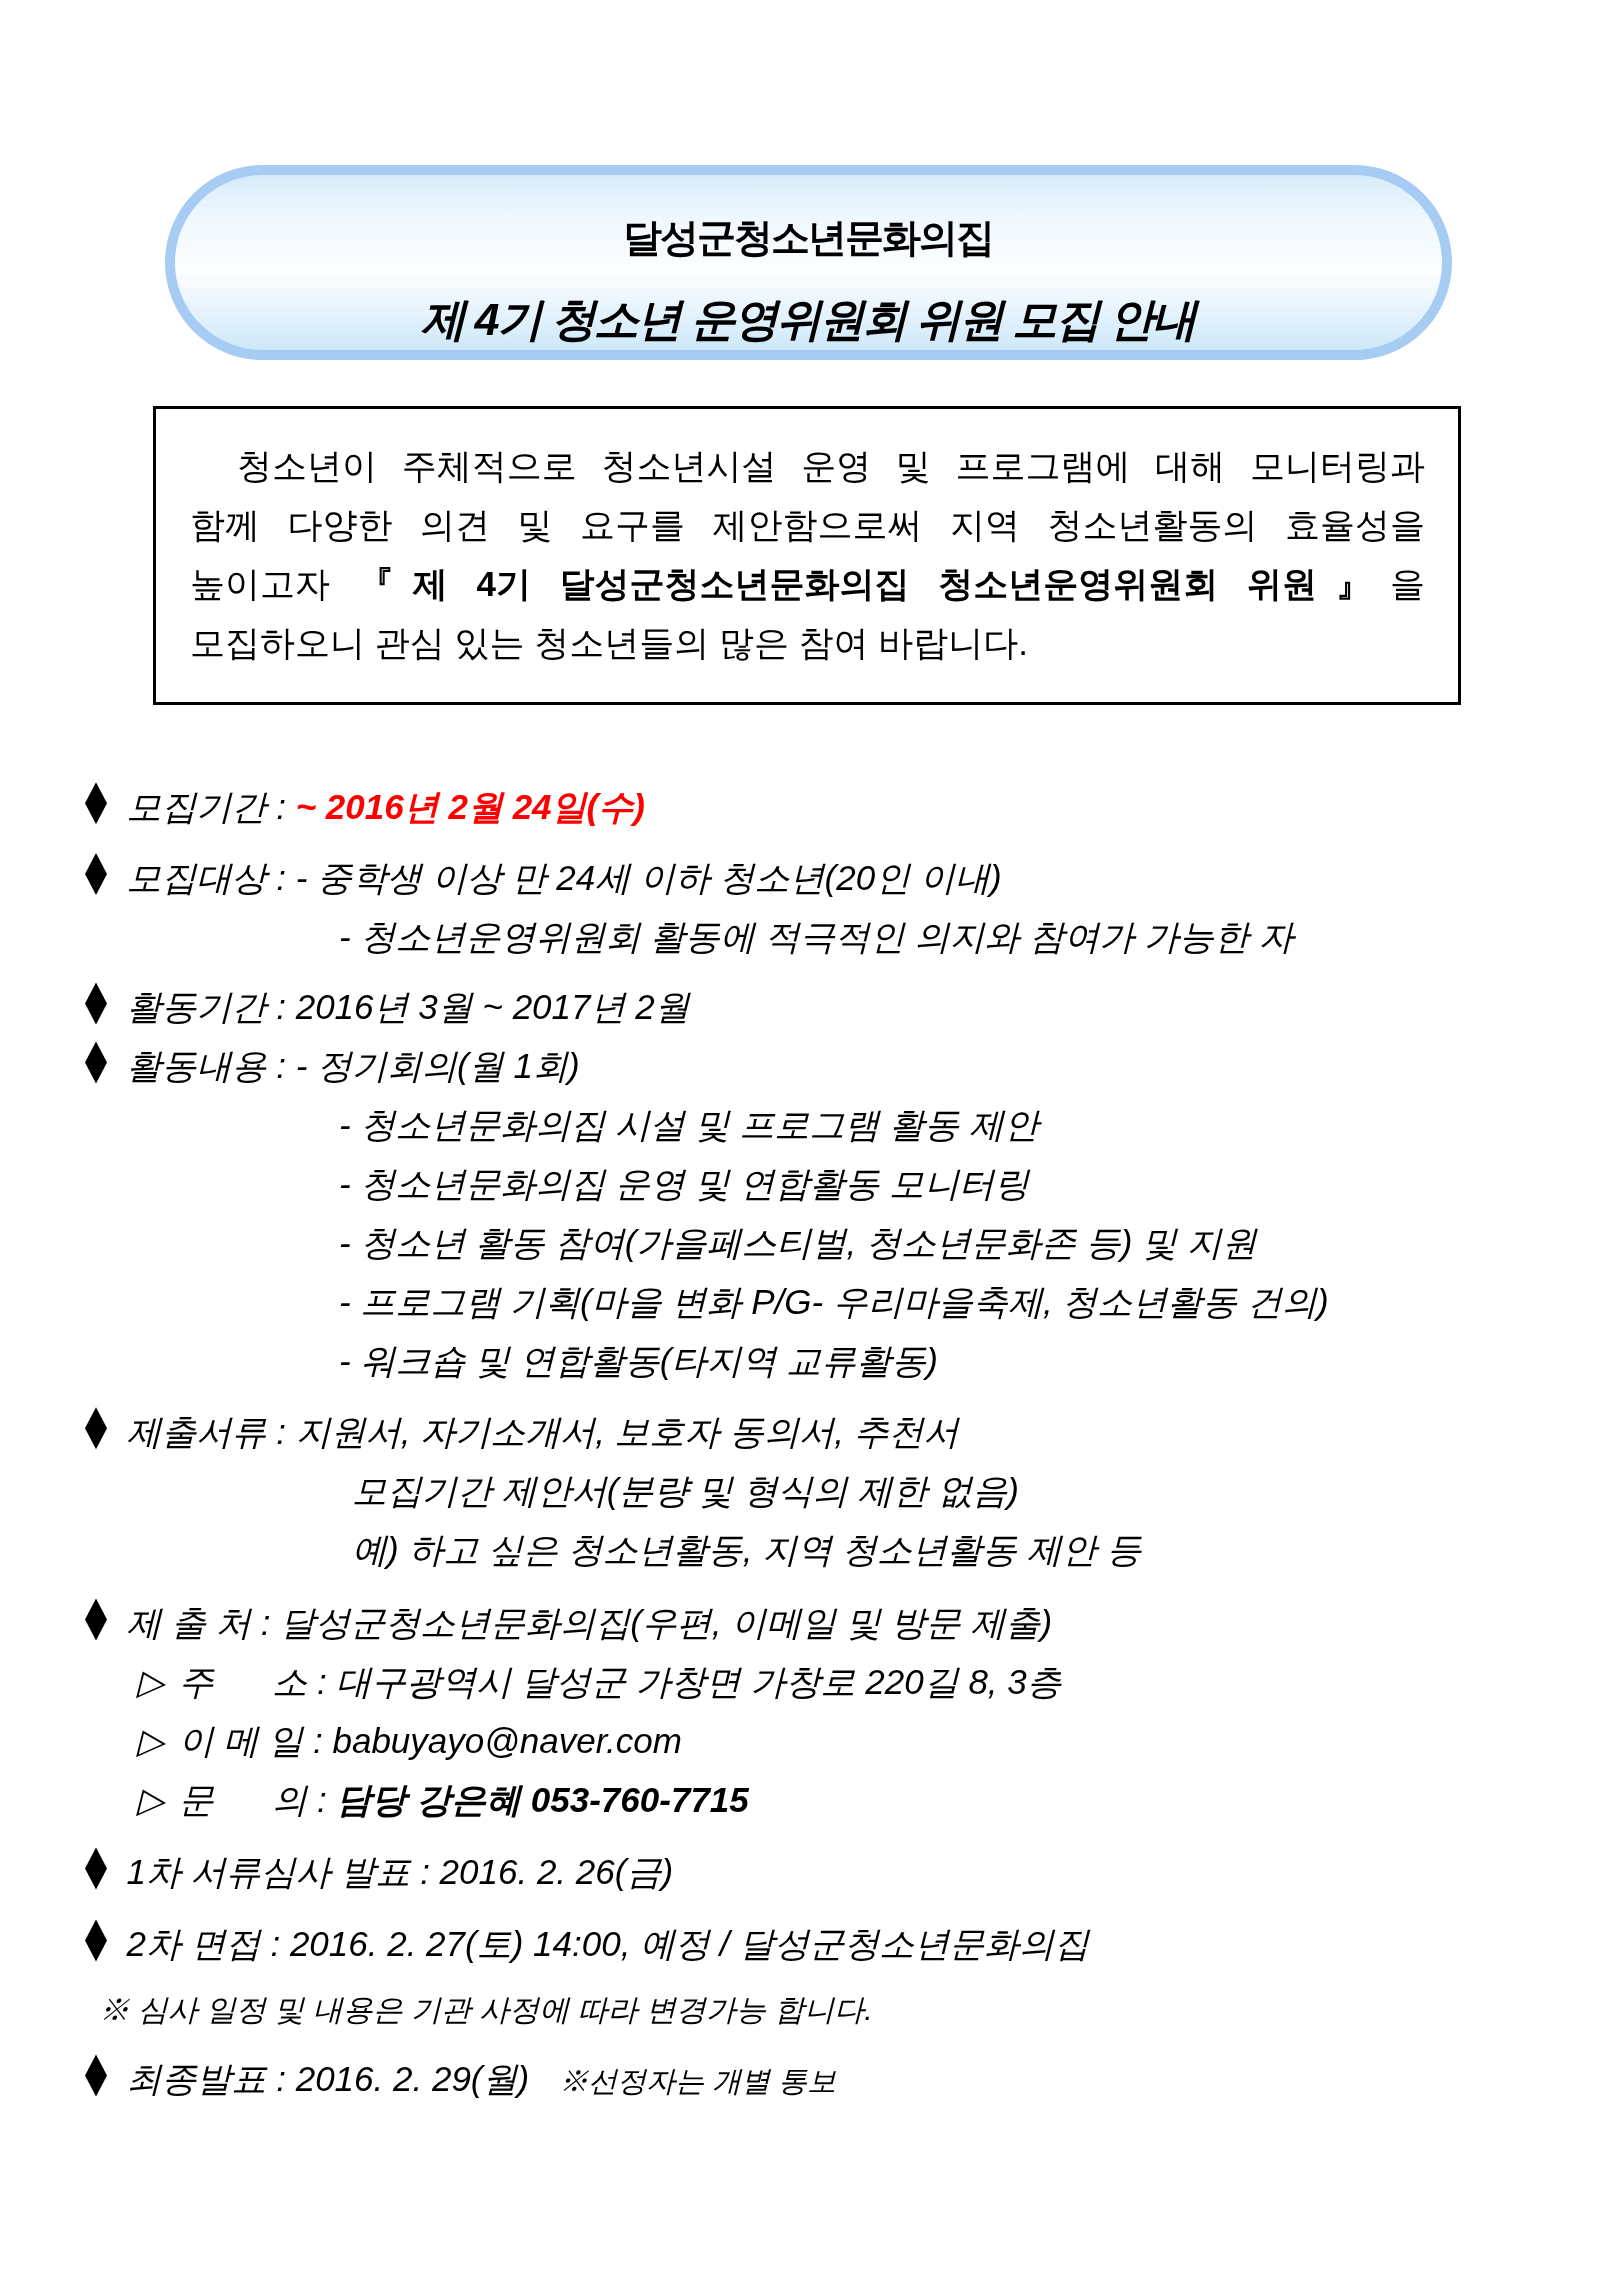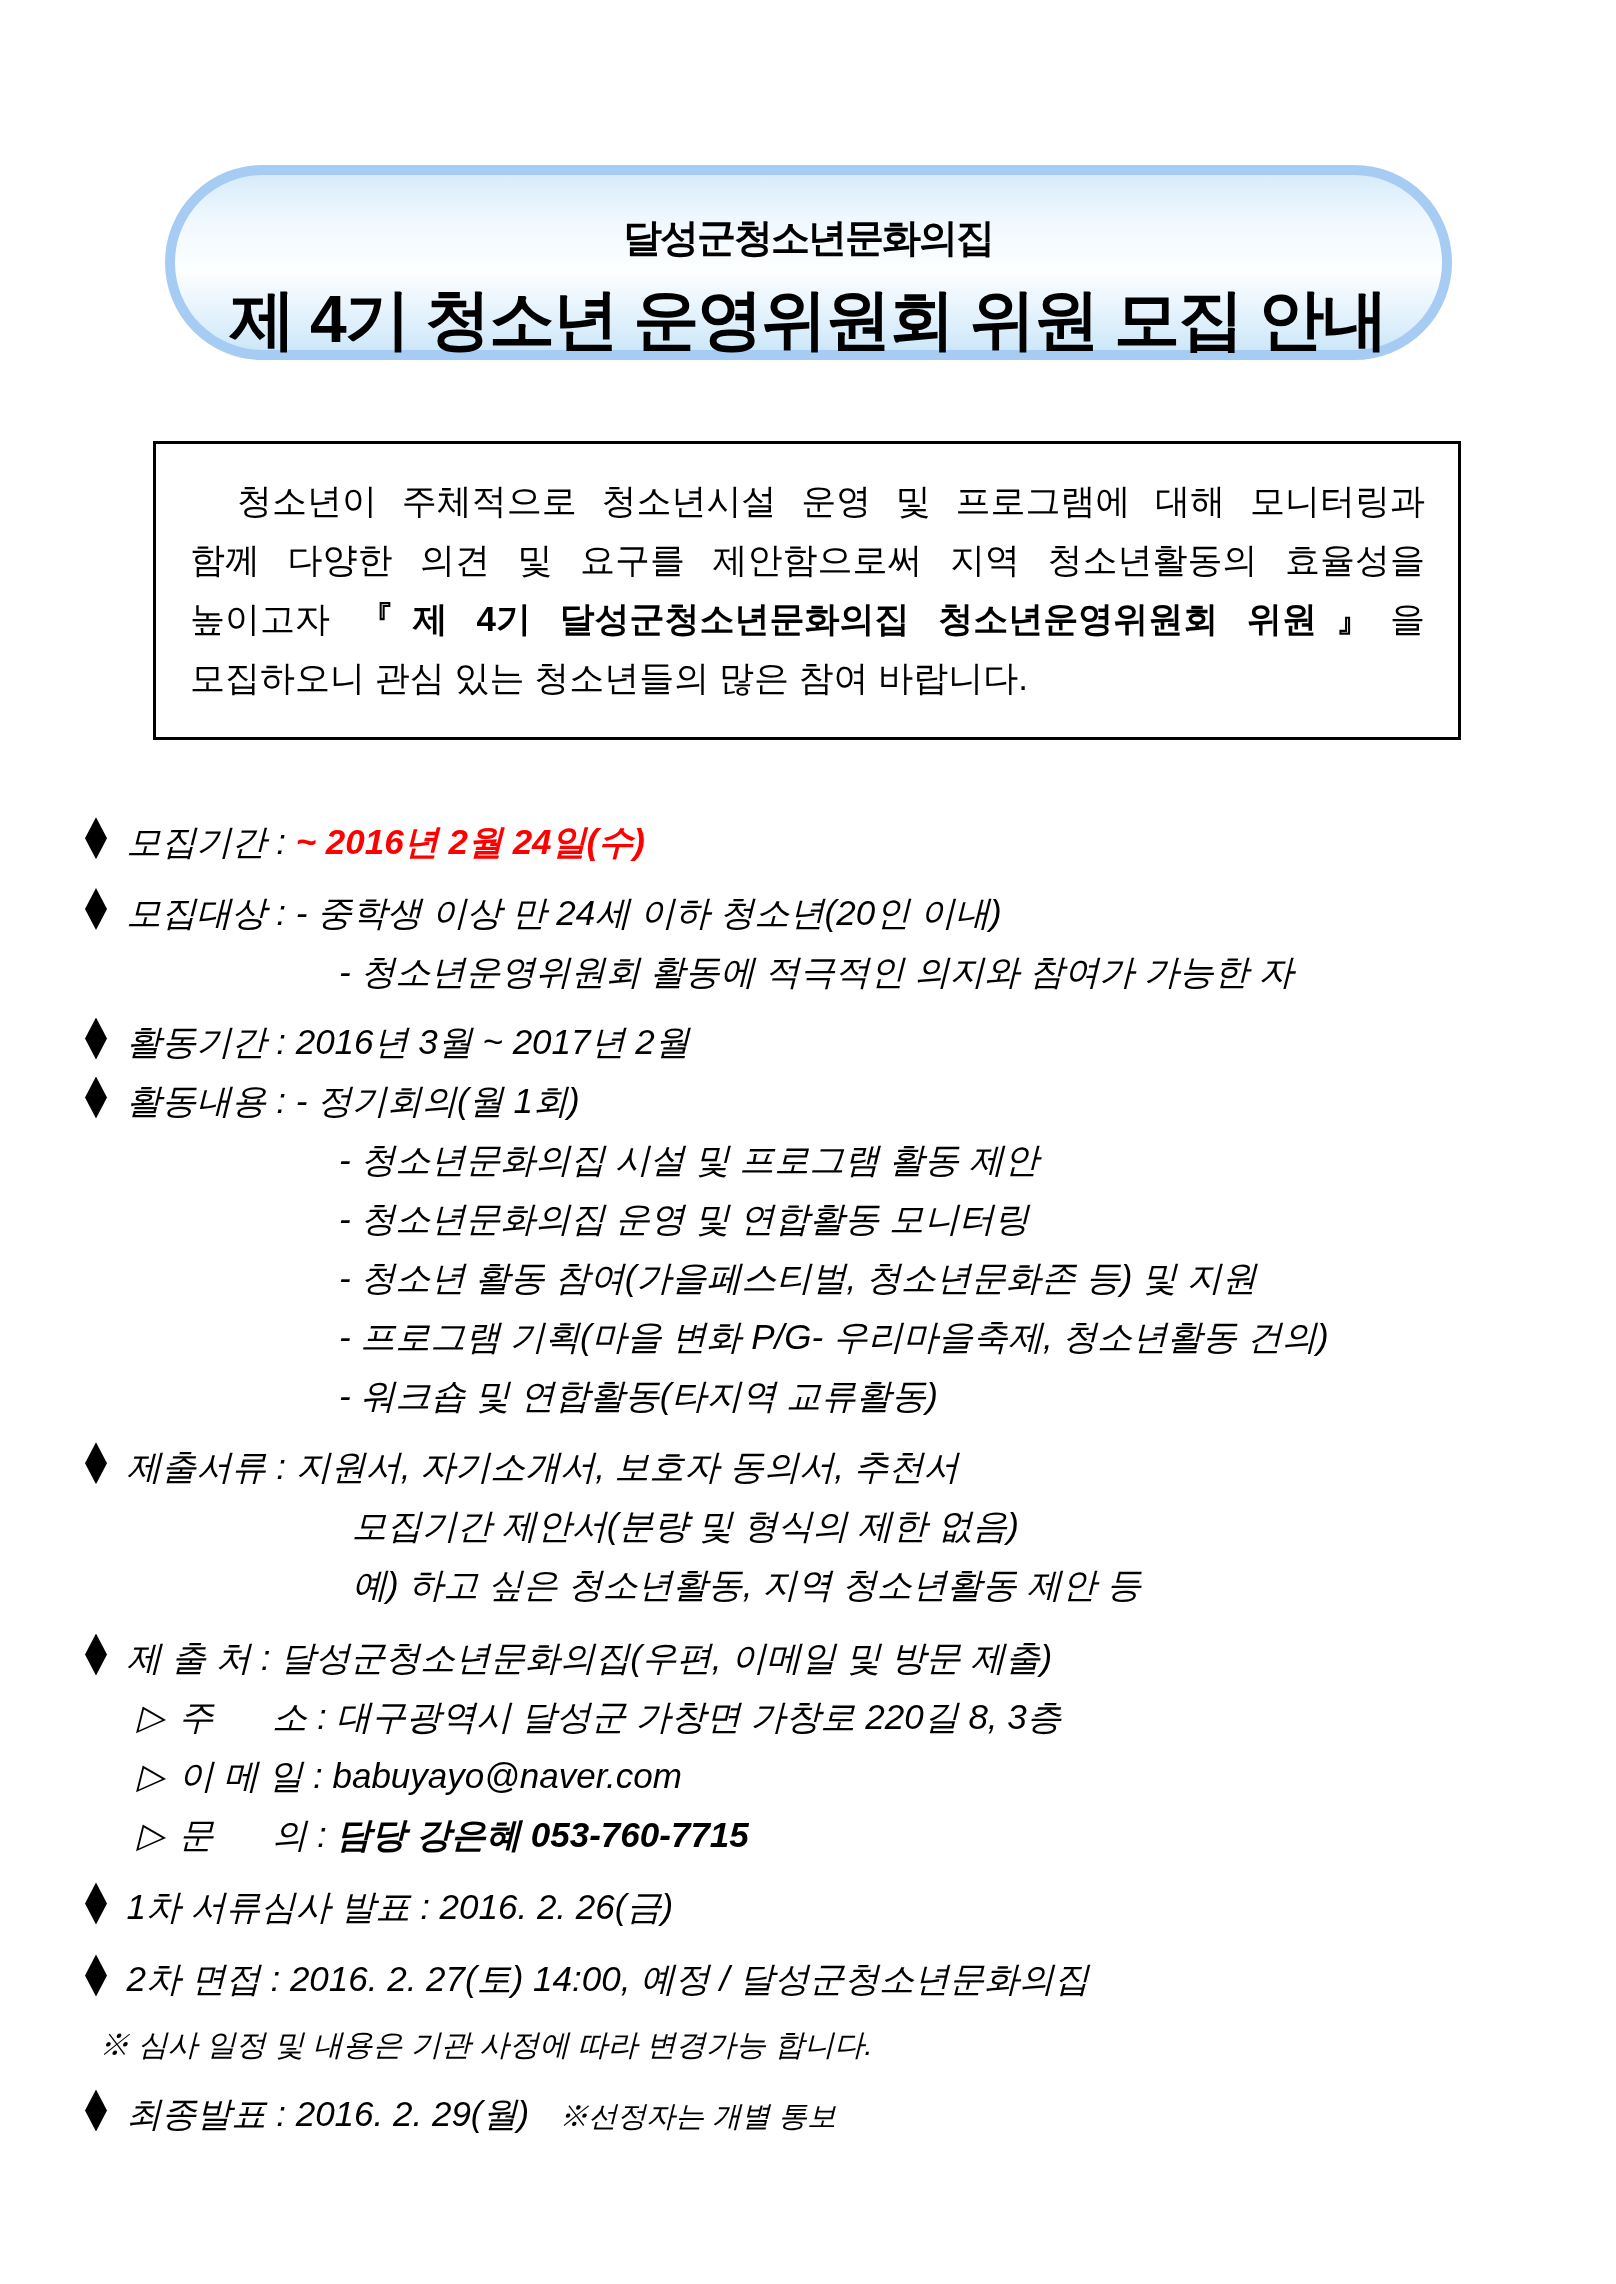--- a/index.html
+++ b/index.html
@@ -9,23 +9,23 @@
     position:relative;overflow:hidden;
   }
   .header-box{
     margin:165px auto 0 auto;
     width:1287px;height:195px;box-sizing:border-box;
     border:10.4px solid #a7ccf3;border-radius:104px;
     background:linear-gradient(180deg,#d7ebfa 0%,#eff8fe 25%,#fdfeff 55%,#d9edfb 90%,#cde7f8 100%);
     text-align:center;
   }
   .title1{padding-top:28px;font-size:39px;font-weight:bold;line-height:70px;letter-spacing:-2px;}
-  .title2{font-size:66px;font-weight:bold;line-height:93px;letter-spacing:-2px;}
+  .title2{font-size:45px;font-weight:bold;line-height:93px;letter-spacing:-2px;font-style:italic;}
   .intro-box{
-    margin:81px 0 0 153px;width:1308px;box-sizing:border-box;
+    margin:46px 0 0 153px;width:1308px;box-sizing:border-box;
     border:3.3px solid #000;
     padding:27px 33px 30px 34px;
   }
   .intro-line{
     font-size:35px;line-height:59px;
     text-align:justify;text-align-last:justify;
     white-space:normal;
   }
   .intro-line.first{padding-left:47px;}
   .intro-line.last{text-align:left;text-align-last:left;}

